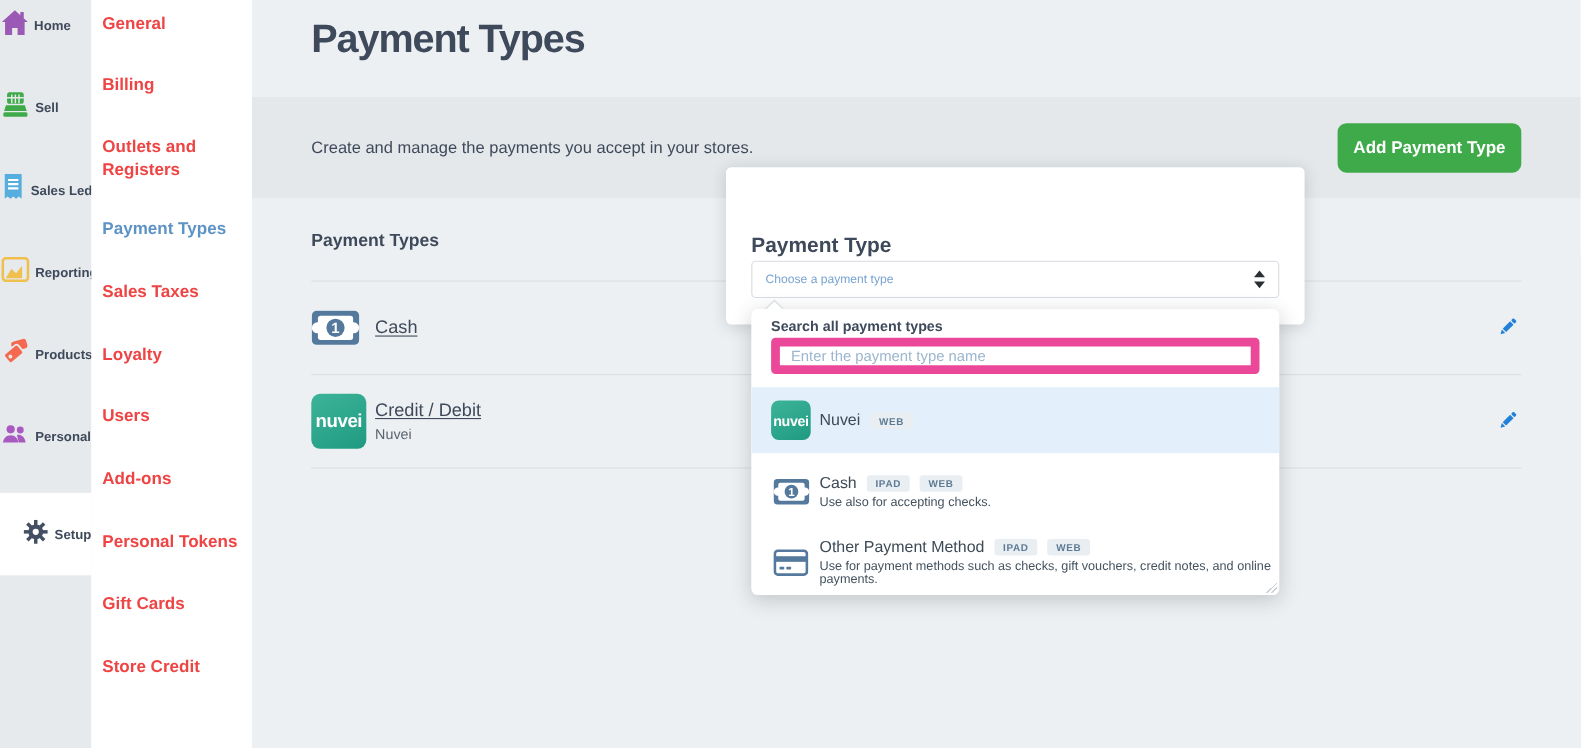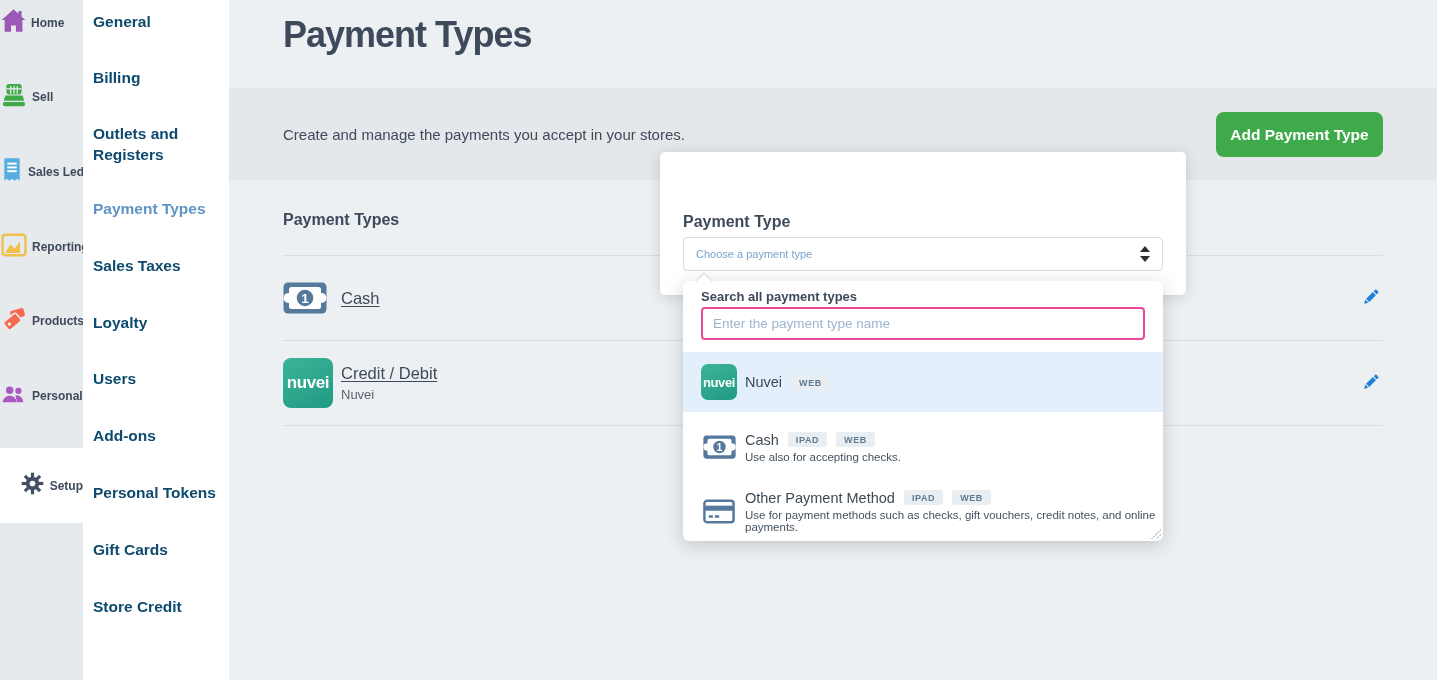--- a/index.html
+++ b/index.html
@@ -8,21 +8,21 @@
   .app { position:relative; width:1437px; height:680px; background:#edf0f2; overflow:hidden; }
 
   
   .rail { position:absolute; left:0; top:0; width:83px; height:680px; background:#e7eaec; z-index:5; }
   .rail-item { position:absolute; left:0; width:83px; display:flex; flex-direction:row; align-items:center; gap:4px; cursor:pointer; }
   .rail-label { font-size:12px; font-weight:700; color:#3e4a5b; line-height:1; white-space:nowrap; }
   .rail-item.active { background:#ffffff; height:75px; justify-content:flex-end; }
 
   
   .menu { position:absolute; left:83px; top:0; width:146px; height:680px; background:#ffffff; z-index:5; }
-  .menu-item { position:absolute; left:10px; width:132px; font-size:15.5px; font-weight:700; color:#0c4a6e; line-height:1.35; cursor:pointer; }
+  .menu-item { position:absolute; left:10px; width:132px; font-size:15.5px; font-weight:700; color:#ef4444; line-height:1.35; cursor:pointer; }
   .menu-item.active { color:#5e93c5; }
 
   
   .content { position:absolute; left:229px; top:0; right:0; bottom:0; }
   .page-title { position:absolute; left:54px; top:14px; font-size:36px; font-weight:700; letter-spacing:-1px; color:#3e4a5b; }
   .band { position:absolute; left:0; right:0; top:88px; height:92px; background:#e4e8ea; }
   .band-text { position:absolute; left:54px; top:0; height:92px; display:flex; align-items:center; font-size:15px; color:#3e4a5b; }
   .add-btn { position:absolute; right:54px; top:24px; width:167px; height:45px; background:#3faa49; border:none; border-radius:8px; color:#fff; font-family:inherit; font-size:15.5px; font-weight:700; cursor:pointer; }
   .section-heading { position:absolute; left:54px; top:211px; font-size:16px; font-weight:700; color:#3e4a5b; }
   .rule { position:absolute; left:54px; right:54px; top:255px; height:0; border-top:1px solid #d9dee1; }
@@ -35,35 +35,35 @@
   .row-spacer { flex:1; }
   .pencil-btn { width:24px; height:24px; background:none; border:none; cursor:pointer; padding:0; }
 
   .nuvei-logo { background:linear-gradient(150deg,#3cb49a,#1f9a80); color:#fff; font-weight:700; display:flex; align-items:center; justify-content:center; letter-spacing:-0.4px; }
   .nuvei-lg { width:50px; height:50px; border-radius:8px; font-size:17px; }
   .nuvei-sm { width:36px; height:36px; border-radius:7px; font-size:13px; }
 
   
   .modal { position:absolute; left:660px; top:152px; width:526px; height:143px; background:#fff; border-radius:5px; box-shadow:0 2px 14px rgba(40,50,60,.18); z-index:20; }
   .modal-title { position:absolute; left:23px; top:14px; font-size:20px; font-weight:700; letter-spacing:-0.3px; color:#33414e; }
-  .field-label { position:absolute; left:23px; top:61px; font-size:16px; font-weight:700; color:#3e4a5b; }
+  .field-label { position:absolute; left:23px; top:61px; font-size:19px; font-weight:700; color:#3e4a5b; }
   .select-box { position:absolute; left:23px; top:85px; width:480px; height:34px; background:#fff; border:1px solid #d6dce1; border-radius:4px; display:flex; align-items:center; padding:0 12px; cursor:pointer; }
   .select-value { font-size:11px; color:#78a3cf; flex:1; }
   .spin { display:flex; flex-direction:column; gap:4px; align-items:center; }
   .tri-up { width:0; height:0; border-left:5px solid transparent; border-right:5px solid transparent; border-bottom:6px solid #2b2f33; }
   .tri-dn { width:0; height:0; border-left:5px solid transparent; border-right:5px solid transparent; border-top:6px solid #2b2f33; }
 
   
   .popover { position:absolute; left:683px; top:281px; width:480px; height:260px; background:#fff; border-radius:6px; box-shadow:0 4px 18px rgba(40,50,60,.22); z-index:30; }
   .pointer, .pointer::after { position:absolute; width:0; height:0; border-left:9px solid transparent; border-right:9px solid transparent; }
   .pointer { top:-9px; left:12px; border-bottom:9px solid #dde2e5; }
   .pointer::after { content:""; top:2px; left:-9px; border-bottom:9px solid #ffffff; }
   .pop-inner { position:absolute; inset:0; border-radius:6px; overflow:hidden; }
   .search-label { position:absolute; left:18px; top:8px; font-size:13px; font-weight:700; color:#3e4a5b; }
-  .search-input { position:absolute; left:18px; top:26px; width:444px; height:33px; border:2px solid #ec4899; border-radius:4px; padding:0 10px; font-family:inherit; font-size:13.5px; color:#3e4a5b; outline:none; }
+  .search-input { position:absolute; left:18px; top:26px; width:444px; height:33px; border:8px solid #ec4899; border-radius:4px; padding:0 10px; font-family:inherit; font-size:13.5px; color:#3e4a5b; outline:none; }
   .search-input::placeholder { color:#9bb6ce; }
   .options { position:absolute; left:0; right:0; top:71px; }
   .option { display:flex; align-items:center; padding-left:18px; cursor:pointer; }
   .option.selected { background:#e3f0fb; }
   .opt-icon-col { width:36px; display:flex; align-items:center; justify-content:center; flex-shrink:0; }
   .opt-body { margin-left:8px; }
   .opt-nameline { display:flex; align-items:center; }
   .opt-name { font-size:14.5px; color:#3d4a56; }
   .badge { display:inline-block; margin-left:9px; padding:3px 8px 2px; background:#e9eef2; border-radius:3px; color:#5d7a94; font-size:9px; font-weight:700; letter-spacing:.6px; }
   .opt-desc { font-size:11.5px; color:#44525e; margin-top:3px; }

